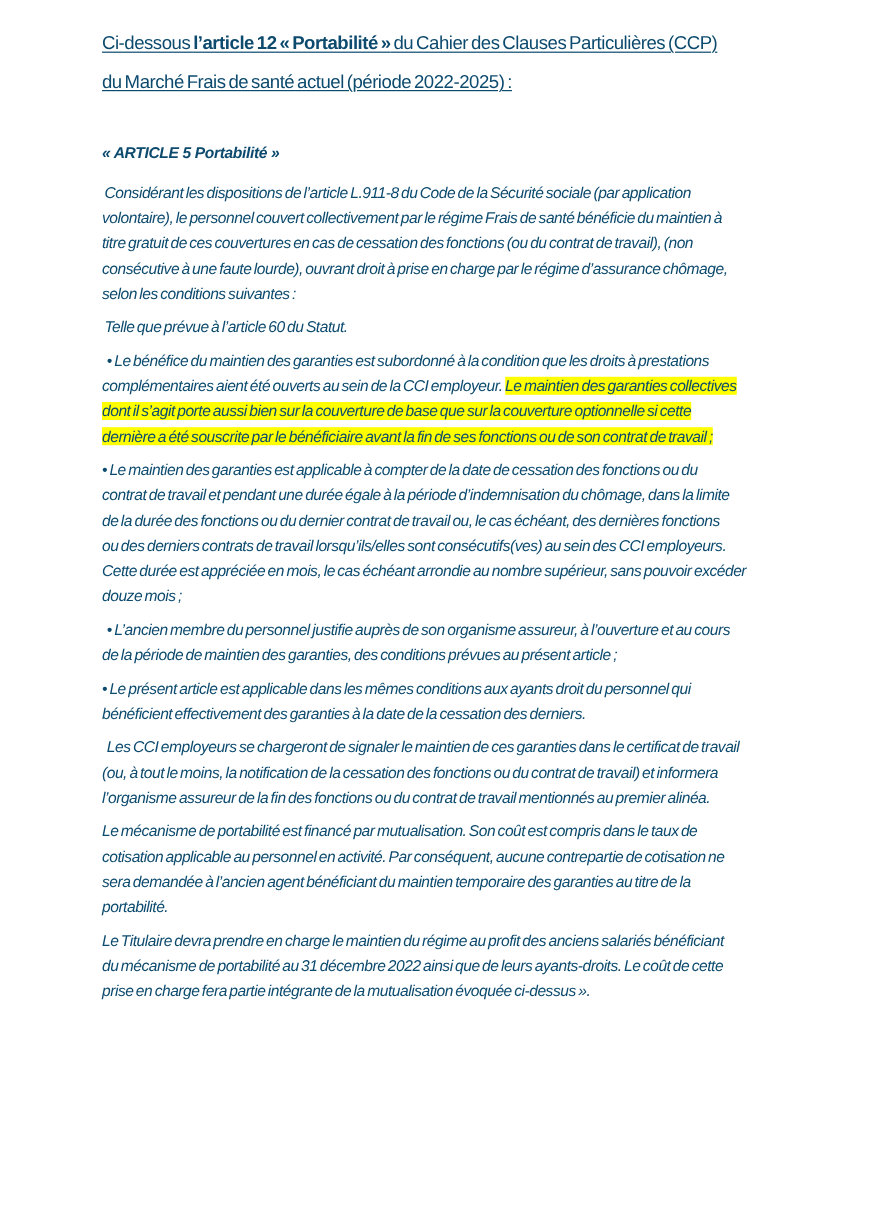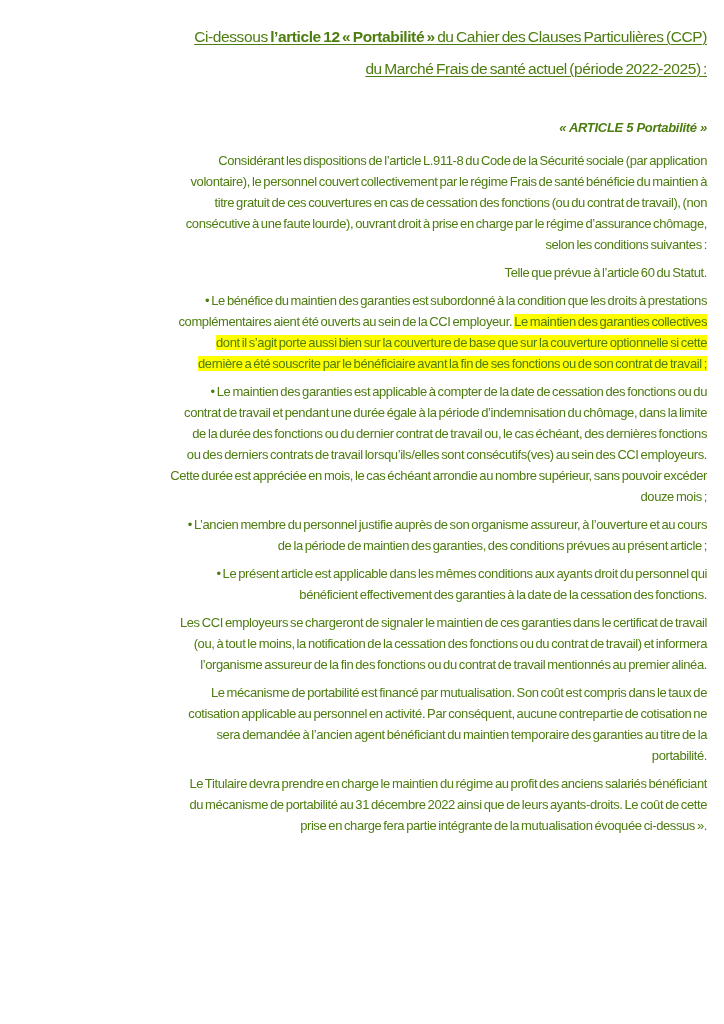--- a/index.html
+++ b/index.html
@@ -12,22 +12,21 @@
     height: 1024px;
     overflow: hidden;
     position: relative;
     font-family: "Liberation Sans", sans-serif;
   }
   .page {
     position: absolute;
     left: 85px;
     top: 21px;
     width: 622px;
-    color: #4d7c0f;
-    text-align: right;
+    color: #0c4a6e;
   }
   .intro {
     font-size: 15.5px;
     line-height: 32px;
     letter-spacing: -0.4px;
     word-spacing: -1.5px;
     margin: 0 0 33px 0;
     text-decoration: underline;
     text-decoration-thickness: 1px;
     text-underline-offset: 2px;
@@ -37,20 +36,21 @@
   .article-title {
     font-size: 13px;
     line-height: 20px;
     font-weight: 700;
     font-style: italic;
     letter-spacing: -0.3px;
     margin: 0 0 12px 0;
   }
   .body-p {
     font-size: 13px;
+    font-style: italic;
     line-height: 21px;
     letter-spacing: -0.4px;
     word-spacing: -1.2px;
     margin: 0 0 7px 0;
     white-space: pre-wrap;
   }
   .hl { background: var(--hl, #ffff00); }
 </style>
 </head>
 <body>
@@ -72,21 +72,21 @@
 dernière a été souscrite par le bénéficiaire avant la fin de ses fonctions ou de son contrat de travail ;</span></p>
       <p class="body-p"><span>• Le maintien des garanties est applicable à compter de la date de cessation des fonctions ou du
 contrat de travail et pendant une durée égale à la période d’indemnisation du chômage, dans la limite
 de la durée des fonctions ou du dernier contrat de travail ou, le cas échéant, des dernières fonctions
 ou des derniers contrats de travail lorsqu’ils/elles sont consécutifs(ves) au sein des CCI employeurs.
 Cette durée est appréciée en mois, le cas échéant arrondie au nombre supérieur, sans pouvoir excéder
 douze mois ;</span></p>
       <p class="body-p"><span>  • L’ancien membre du personnel justifie auprès de son organisme assureur, à l’ouverture et au cours
 de la période de maintien des garanties, des conditions prévues au présent article ;</span></p>
       <p class="body-p"><span>• Le présent article est applicable dans les mêmes conditions aux ayants droit du personnel qui
-bénéficient effectivement des garanties à la date de la cessation des fonctions.</span></p>
+bénéficient effectivement des garanties à la date de la cessation des derniers.</span></p>
       <p class="body-p"><span>  Les CCI employeurs se chargeront de signaler le maintien de ces garanties dans le certificat de travail
 (ou, à tout le moins, la notification de la cessation des fonctions ou du contrat de travail) et informera
 l’organisme assureur de la fin des fonctions ou du contrat de travail mentionnés au premier alinéa.</span></p>
       <p class="body-p"><span>Le mécanisme de portabilité est financé par mutualisation. Son coût est compris dans le taux de
 cotisation applicable au personnel en activité. Par conséquent, aucune contrepartie de cotisation ne
 sera demandée à l’ancien agent bénéficiant du maintien temporaire des garanties au titre de la
 portabilité.</span></p>
       <p class="body-p"><span>Le Titulaire devra prendre en charge le maintien du régime au profit des anciens salariés bénéficiant
 du mécanisme de portabilité au 31 décembre 2022 ainsi que de leurs ayants-droits. Le coût de cette
 prise en charge fera partie intégrante de la mutualisation évoquée ci-dessus ».</span></p>

